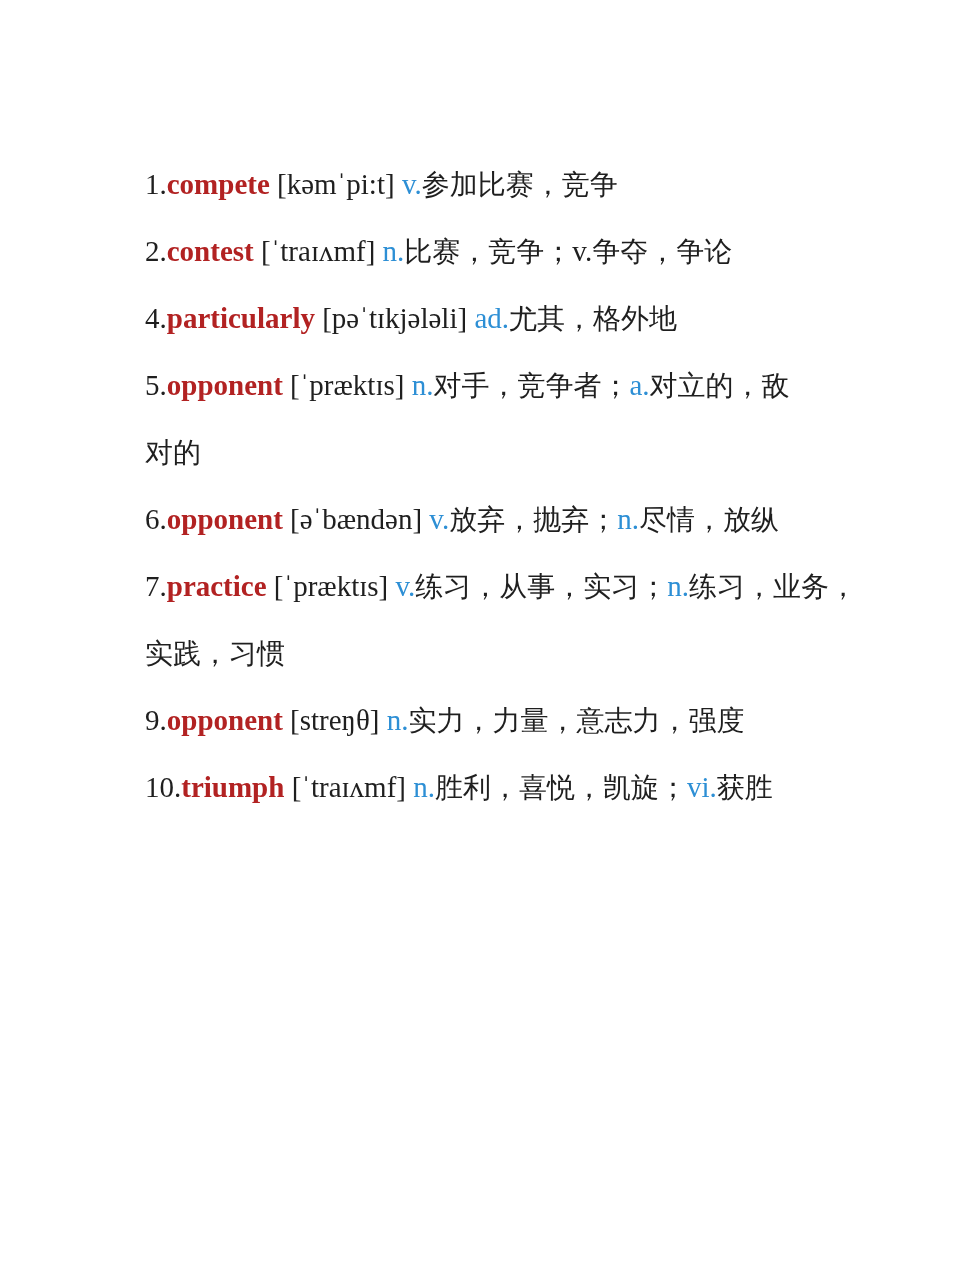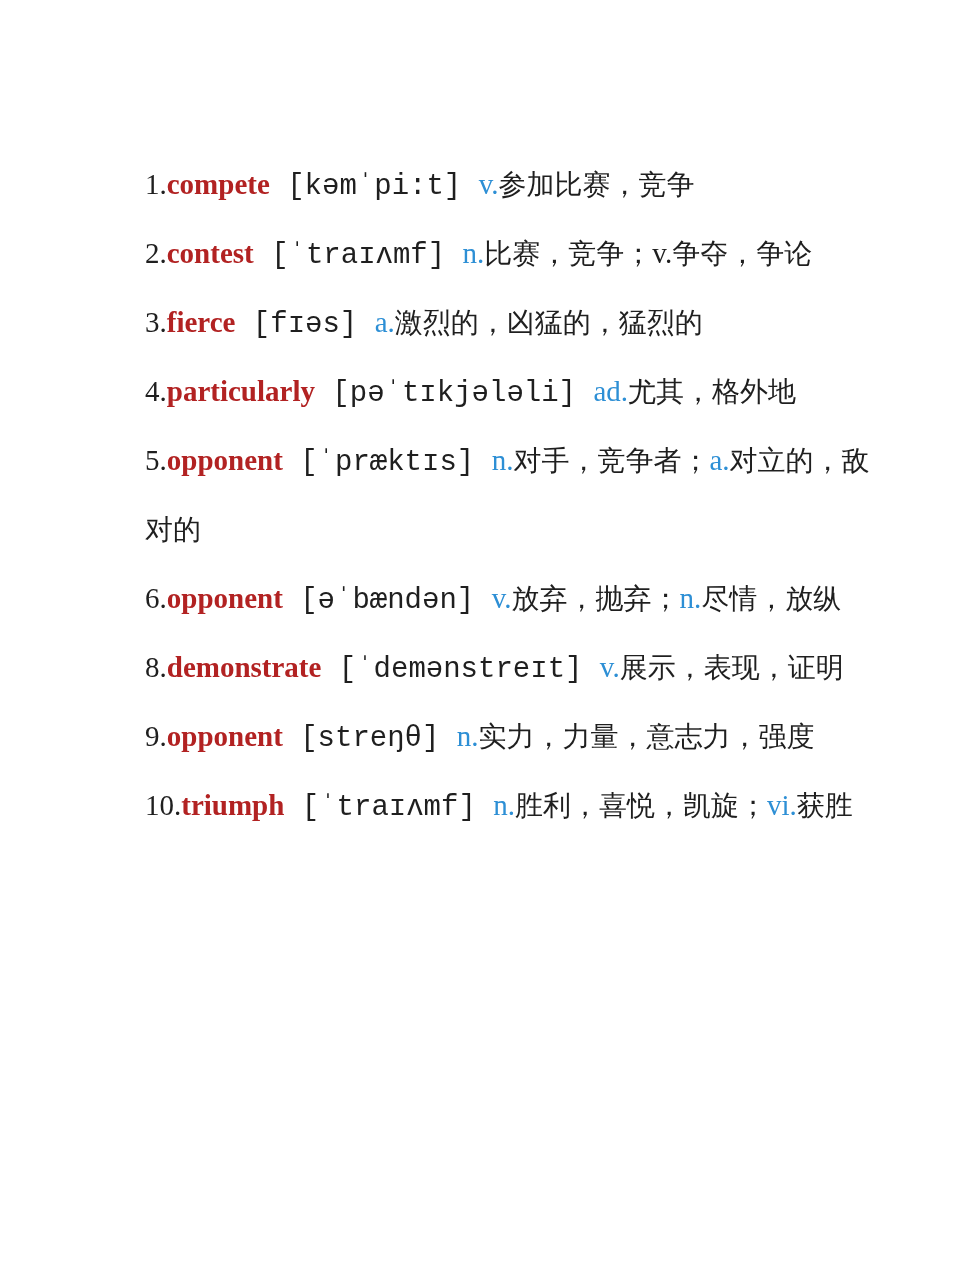--- a/index.html
+++ b/index.html
@@ -33,43 +33,42 @@
     color: var(--c-text, #1f1f1f);
     font-family: "Liberation Serif", "DejaVu Serif", serif;
   }
   .seg-word {
     color: var(--c-word, #b22222);
     font-family: "Liberation Serif", "DejaVu Serif", serif;
     font-weight: bold;
   }
   .seg-phonetic {
     color: var(--c-text, #1f1f1f);
-    font-family: Liberation Mono, monospace;
+    font-family: Liberation Serif, serif;
   }
   .seg-pos {
     color: var(--c-pos, #2d8fd5);
     font-family: "Liberation Serif", "DejaVu Serif", serif;
   }
   .seg-def {
     color: var(--c-text, #1f1f1f);
     font-size: 28px;
-    font-family: Liberation Mono, monospace;
+    font-family: Liberation Serif, serif;
   }
   .c-text {
     color: var(--c-text, #1f1f1f) !important;
   }
 </style>
 </head>
 <body>
 
 <div class="page">
   <div class="content">
       <p class="entry"><span class="seg-number">1.</span><span class="seg-word">compete</span><span class="seg-phonetic"> [kəmˈpi:t] </span><span class="seg-pos">v.</span><span class="seg-def">参加比赛，竞争</span></p>
       <p class="entry"><span class="seg-number">2.</span><span class="seg-word">contest</span><span class="seg-phonetic"> [ˈtraɪʌmf] </span><span class="seg-pos">n.</span><span class="seg-def">比赛，竞争；</span><span class="seg-pos c-text">v.</span><span class="seg-def">争夺，争论</span></p>
-      <p class="entry"><span class="seg-number">3.</span><span class="seg-word">fierce</span><span class="seg-phonetic"> [fɪəs] </span><span class="seg-pos">a.</span><span class="seg-def">激烈的，凶猛的，猛烈的</span></p>
       <p class="entry"><span class="seg-number">4.</span><span class="seg-word">particularly</span><span class="seg-phonetic"> [pəˈtɪkjələli] </span><span class="seg-pos">ad.</span><span class="seg-def">尤其，格外地</span></p>
       <p class="entry"><span class="seg-number">5.</span><span class="seg-word">opponent</span><span class="seg-phonetic"> [ˈpræktɪs] </span><span class="seg-pos">n.</span><span class="seg-def">对手，竞争者；</span><span class="seg-pos">a.</span><span class="seg-def">对立的，敌</span><br><span class="seg-def">对的</span></p>
       <p class="entry"><span class="seg-number">6.</span><span class="seg-word">opponent</span><span class="seg-phonetic"> [əˈbændən] </span><span class="seg-pos">v.</span><span class="seg-def">放弃，抛弃；</span><span class="seg-pos">n.</span><span class="seg-def">尽情，放纵</span></p>
-      <p class="entry"><span class="seg-number">8.</span><span class="seg-word">demonstrate</span><span class="seg-phonetic"> [ˈdemənstreɪt] </span><span class="seg-pos">v.</span><span class="seg-def">展示，表现，证明</span></p>
+      <p class="entry"><span class="seg-number">7.</span><span class="seg-word">practice</span><span class="seg-phonetic"> [ˈpræktɪs] </span><span class="seg-pos">v.</span><span class="seg-def">练习，从事，实习；</span><span class="seg-pos">n.</span><span class="seg-def">练习，业务，</span><br><span class="seg-def">实践，习惯</span></p>
       <p class="entry"><span class="seg-number">9.</span><span class="seg-word">opponent</span><span class="seg-phonetic"> [streŋθ] </span><span class="seg-pos">n.</span><span class="seg-def">实力，力量，意志力，强度</span></p>
       <p class="entry"><span class="seg-number">10.</span><span class="seg-word">triumph</span><span class="seg-phonetic"> [ˈtraɪʌmf] </span><span class="seg-pos">n.</span><span class="seg-def">胜利，喜悦，凯旋；</span><span class="seg-pos">vi.</span><span class="seg-def">获胜</span></p>
     </div>
 </div>
 
 </body></html>

